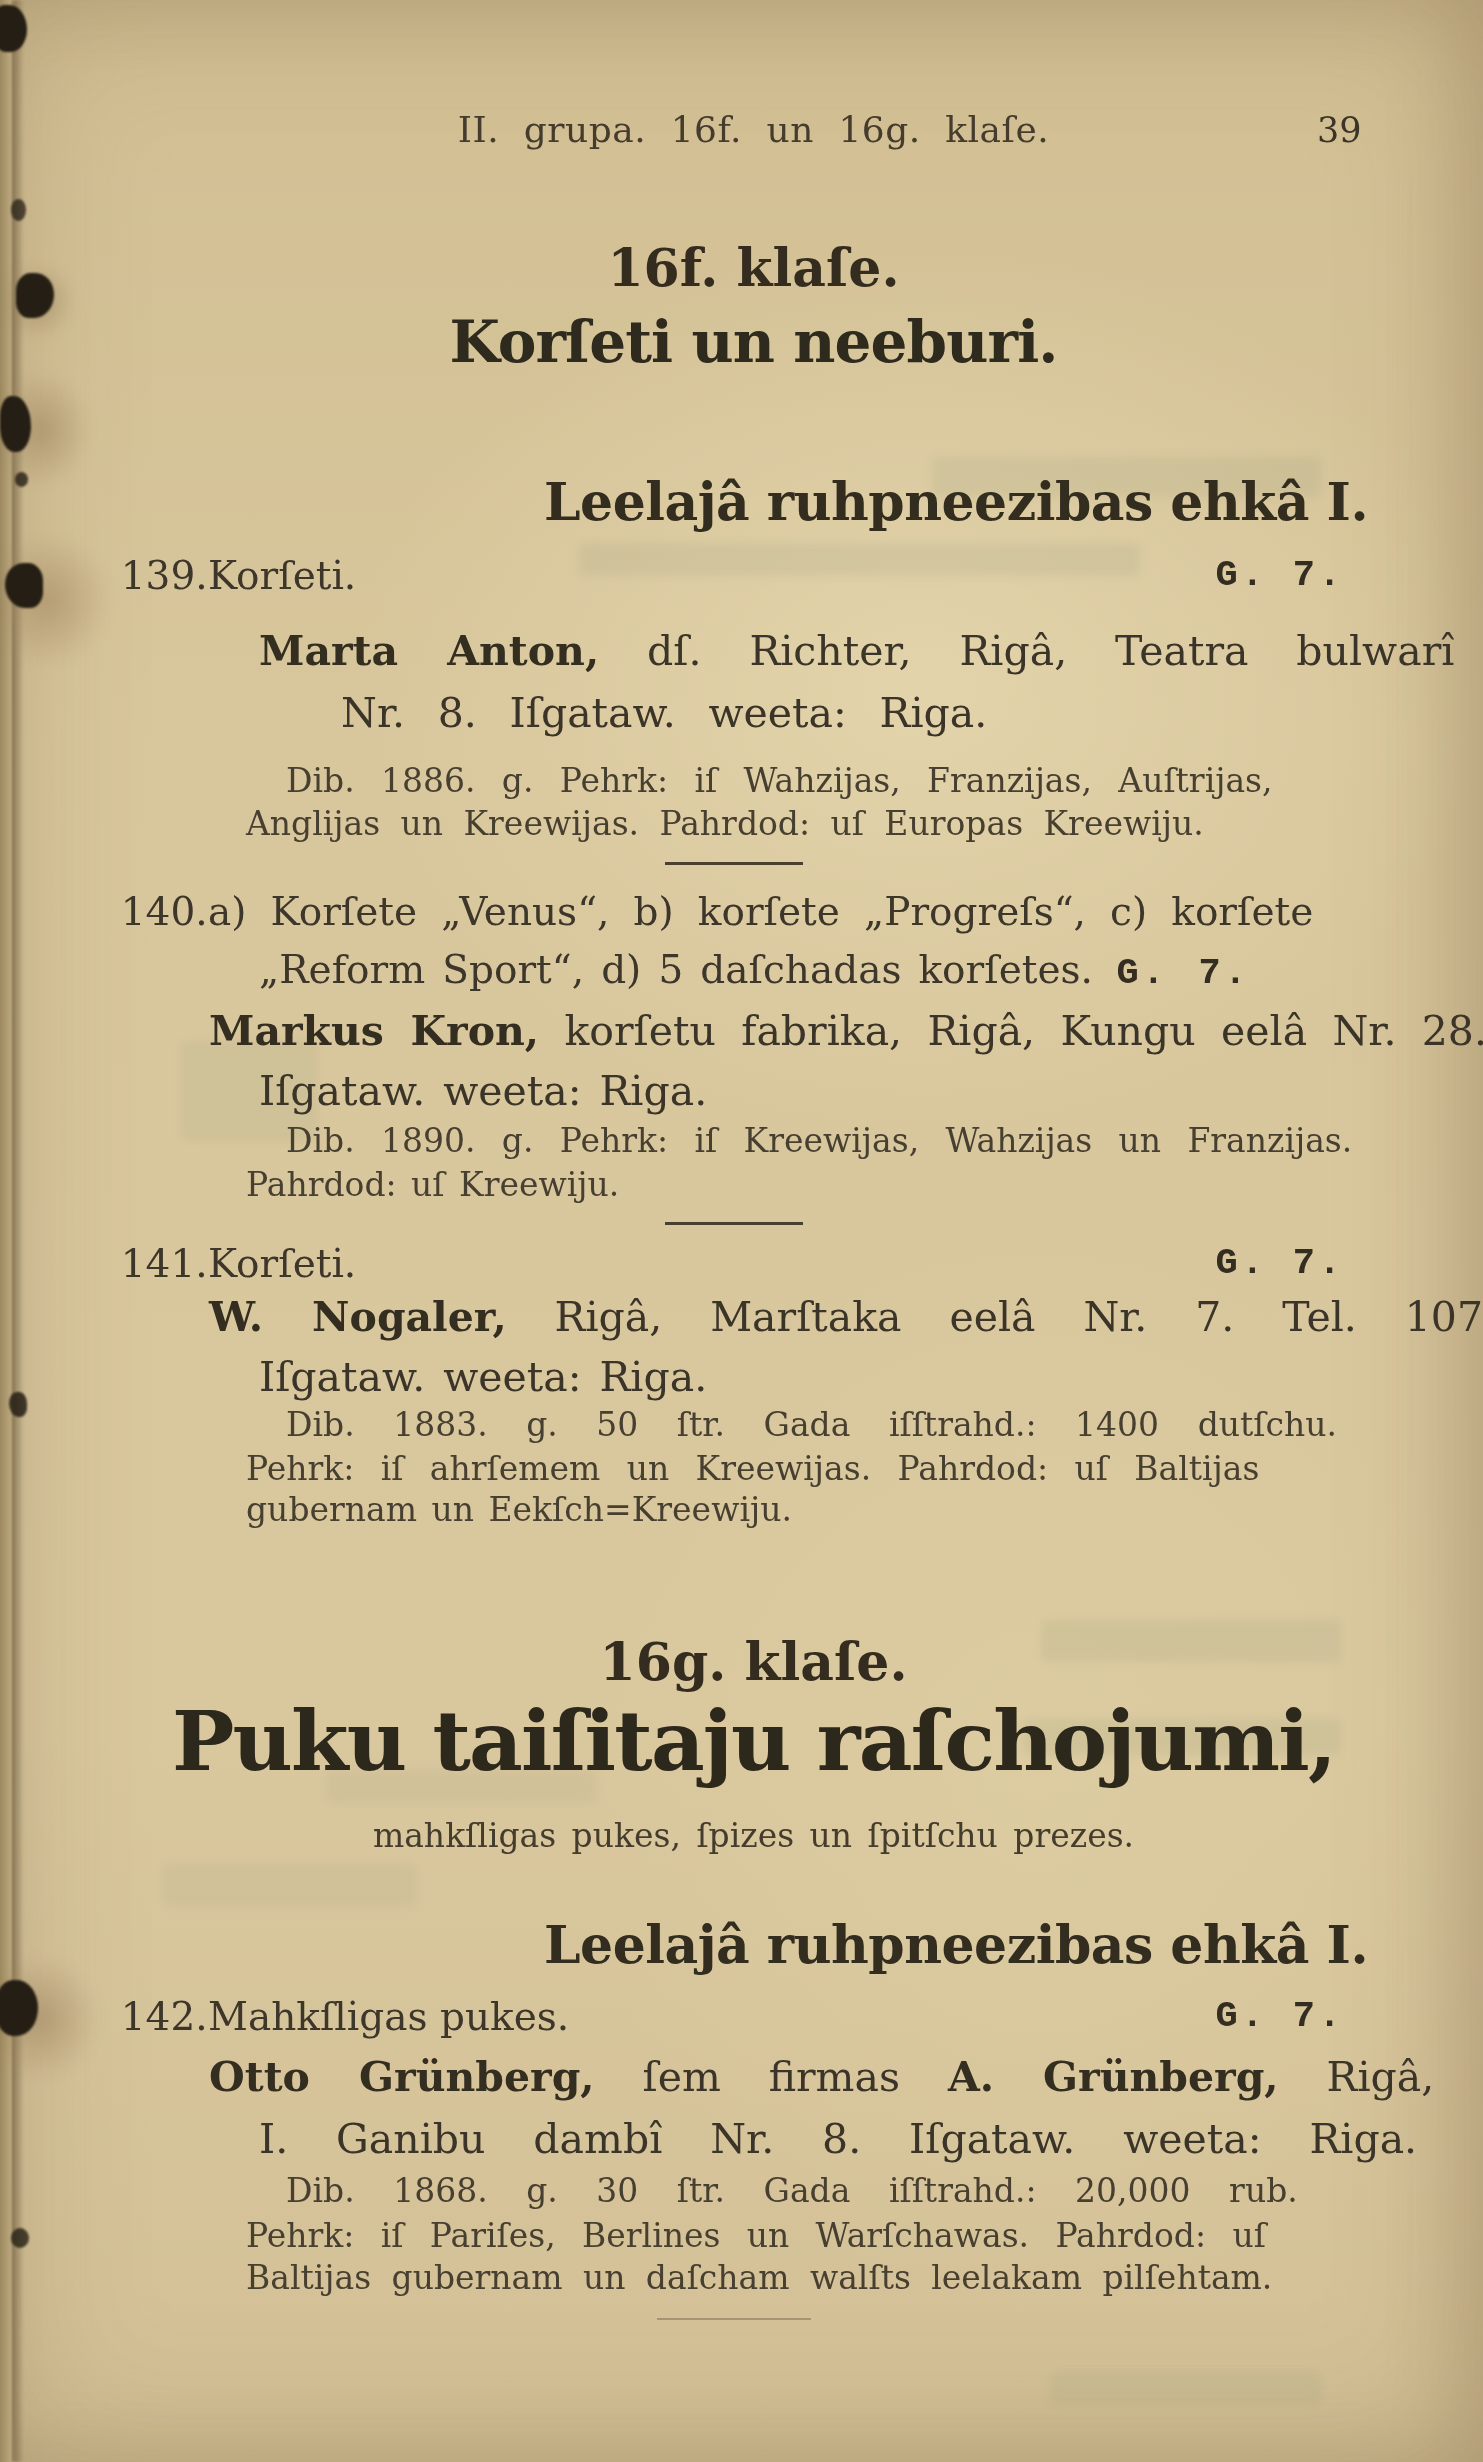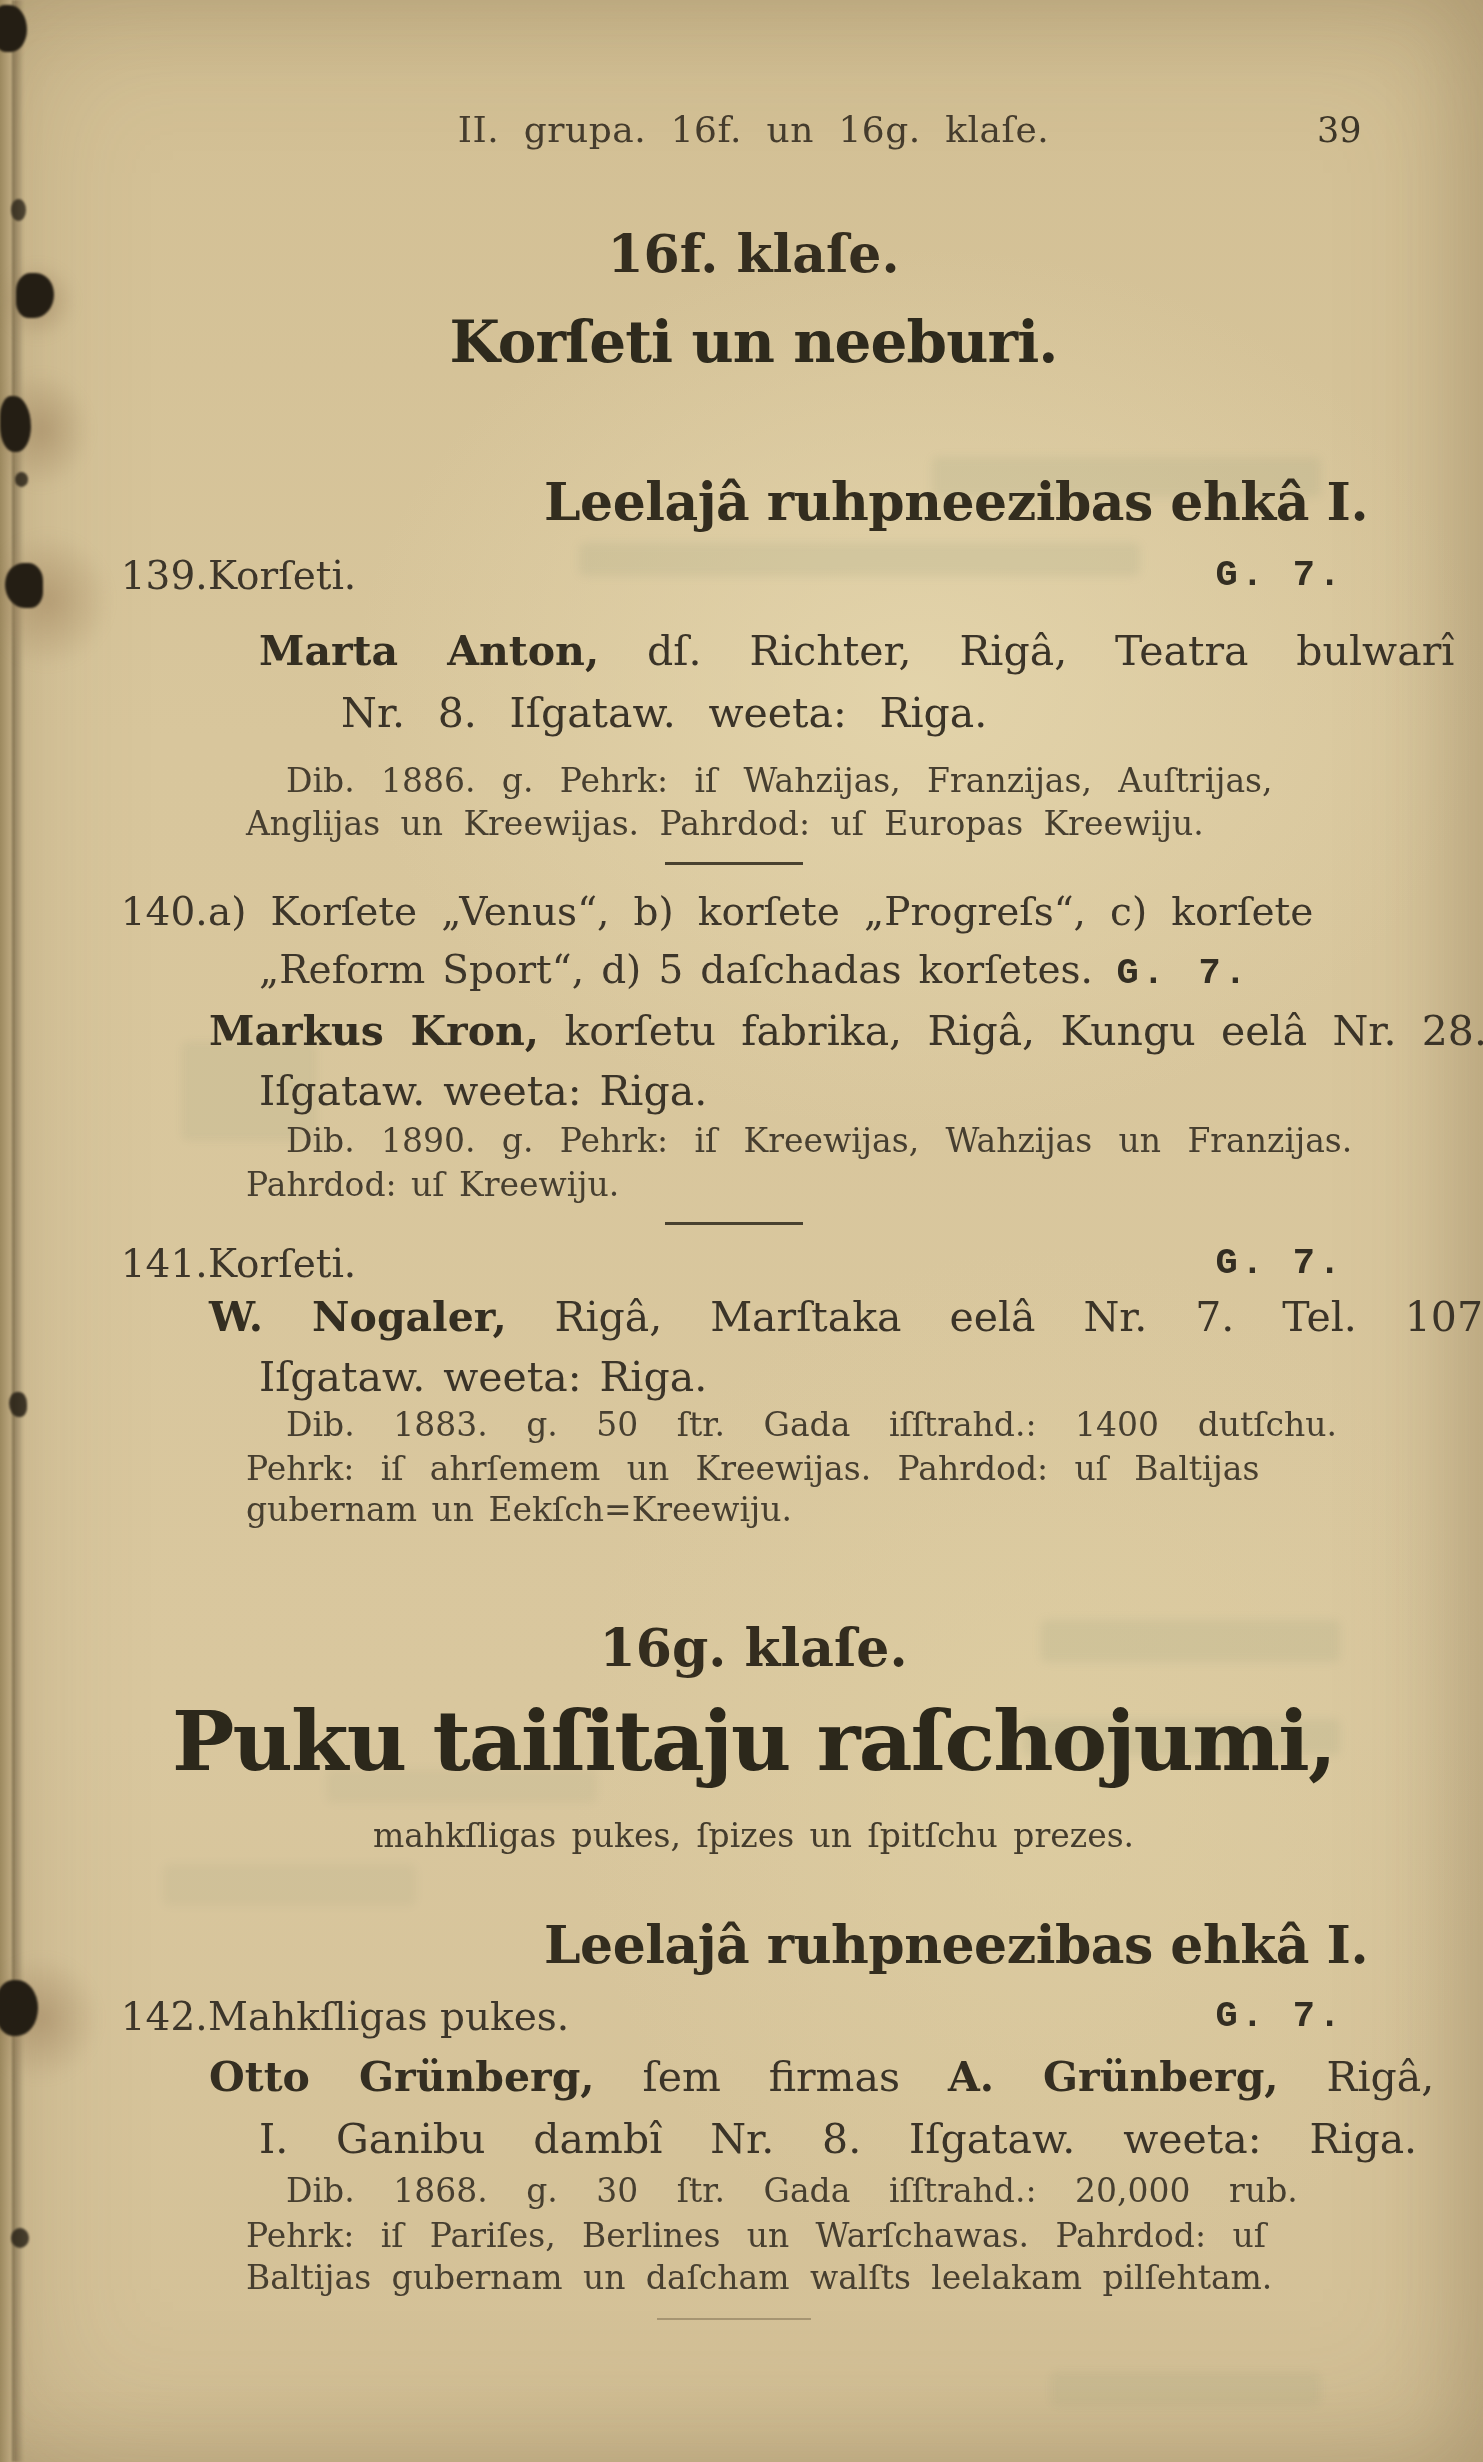--- a/index.html
+++ b/index.html
@@ -21,21 +21,21 @@
     background:linear-gradient(90deg,rgba(84,68,42,.55),rgba(84,68,42,0));filter:blur(0.9px);}
   .halo{position:absolute;border-radius:50%;filter:blur(5.4px);}
   .blob{position:absolute;background:#241e14;filter:blur(0.9px);}
   
   .ghost{position:absolute;background:rgba(126,137,111,.12);filter:blur(4.5px);border-radius:7.2px;}
   
   .column{position:absolute;left:119px;top:0;width:1229px;height:100%;}
   .line{position:absolute;left:0;width:100%;line-height:1.15;white-space:nowrap;}
   .center{text-align:center;padding-left:20px;}
   .f-run{font-size:36px;color:#453c2d;word-spacing:.35em;letter-spacing:0.5px;}
-  .f-class{font-size:52px;font-weight:700;color:#342d1f;}
+  .f-class{font-size:52px;font-weight:700;color:#342d1f;margin-top:14px;}
   .f-title1{font-size:58px;font-weight:700;color:#2e2a1d;letter-spacing:-0.9px;}
   .f-title2{font-size:83px;font-weight:700;color:#2c281b;letter-spacing:-1.8px;}
   .f-sub{font-size:33px;color:#443c2d;word-spacing:.15em;}
   .f-hall{font-size:52px;font-weight:700;color:#332d1f;letter-spacing:-0.5px;text-align:right;}
   .f-entry{font-size:39px;color:#3d362a;}
   .f-firm{font-size:41px;color:#3b3428;}
   .f-firm .bold, .f-entry .bold{font-weight:700;color:#342e21;}
   .f-note{font-size:33px;color:#473f30;}
   .f-grade{font-size:37px;font-weight:700;color:#342e22;letter-spacing:3.6px;font-family:Liberation Mono, monospace;}
   .num{position:absolute;left:1.8px;}

